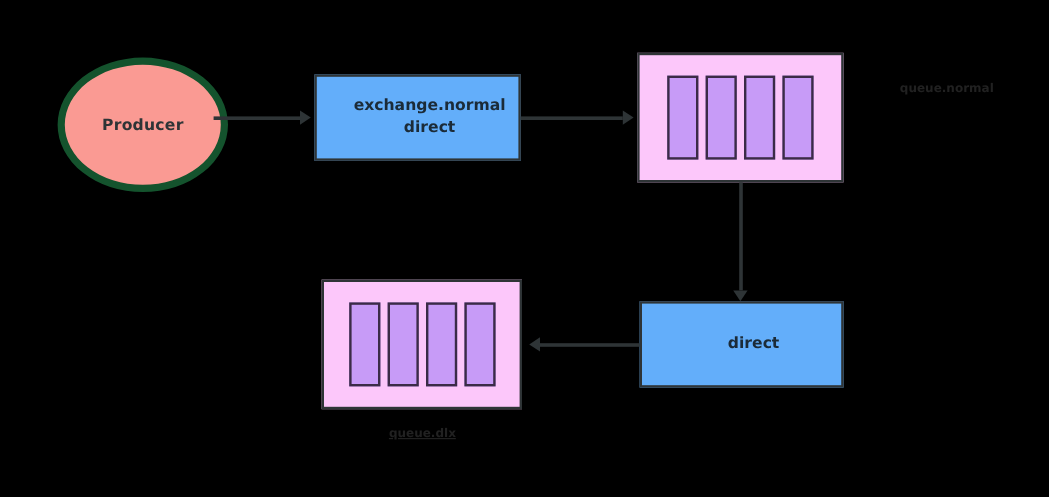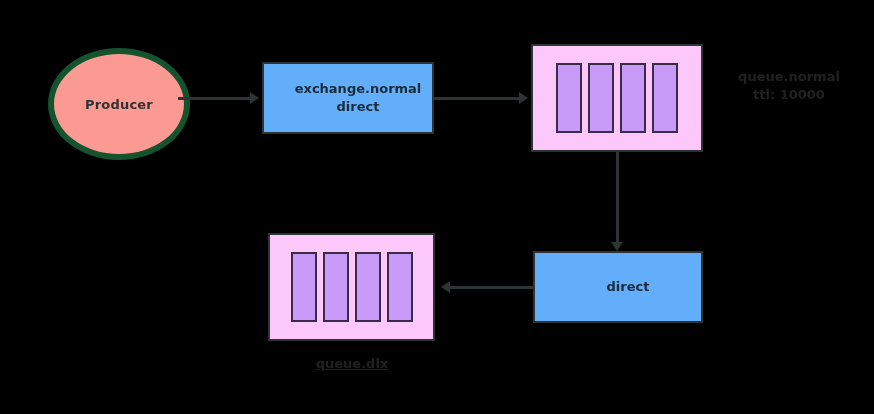--- a/index.html
+++ b/index.html
@@ -100,21 +100,21 @@
     left: 268px;
     top: 233px;
     width: 167px;
     height: 108px;
   }
 
   
   .dim-label {
     position: absolute;
     color: #212121;
-    font-size: 13px;
+    font-size: 10px;
     font-weight: bold;
     text-align: center;
     line-height: 1.35;
     white-space: nowrap;
   }
   #queue-normal-label {
     left: 714px;
     top: 68px;
     width: 150px;
   }
@@ -176,21 +176,20 @@
 
   <div class="queue" id="queue-normal">
     <div class="queue-msg"></div>
     <div class="queue-msg"></div>
     <div class="queue-msg"></div>
     <div class="queue-msg"></div>
   </div>
 
   <div class="dim-label" id="queue-normal-label">
     <div>queue.normal</div>
-    <div>ttl: 10000</div>
   </div>
 
   <div class="conn conn-v" style="left:616px; top:152px; height:90px;"></div>
   <div class="arrowhead arrow-down" style="left:611px; top:242px;"></div>
 
   <div class="exchange" id="exchange-dlx">
     <div class="exchange-line">direct</div>
   </div>
 
   <div class="conn conn-h" style="left:450px; top:286px; width:83px;"></div>

